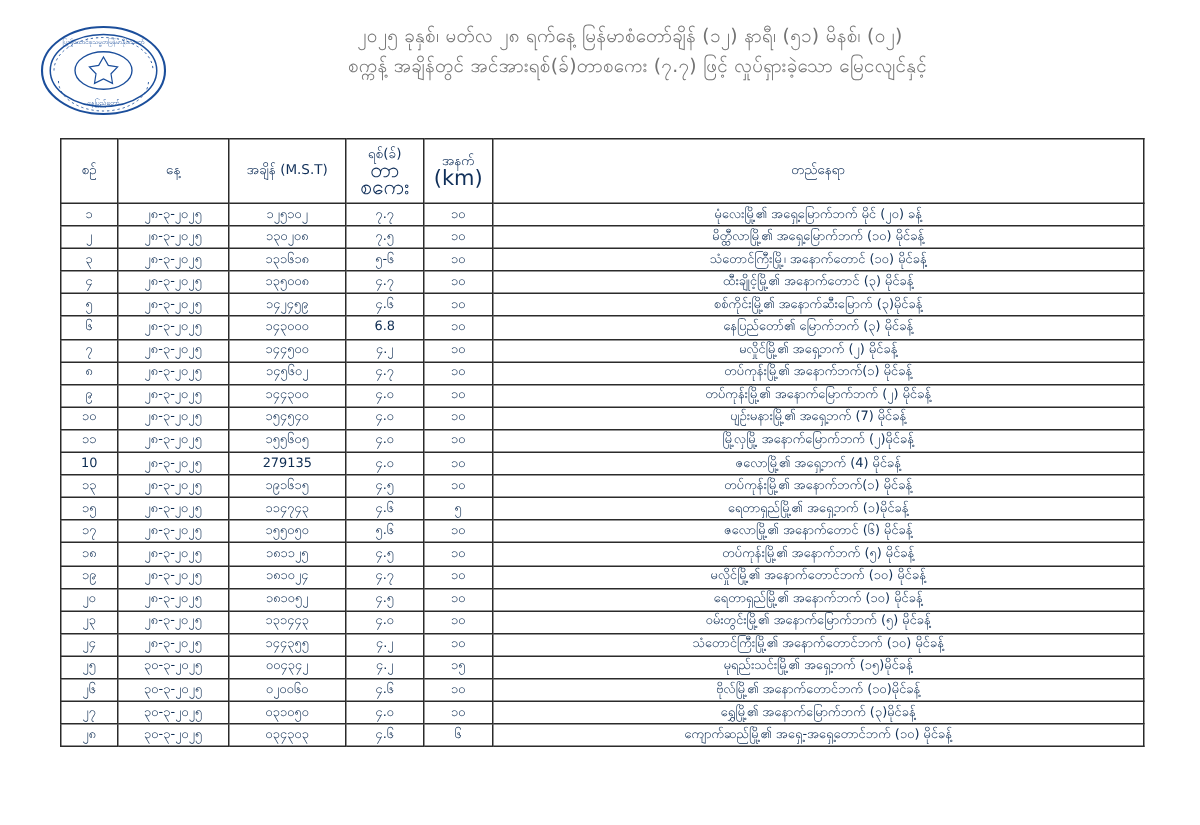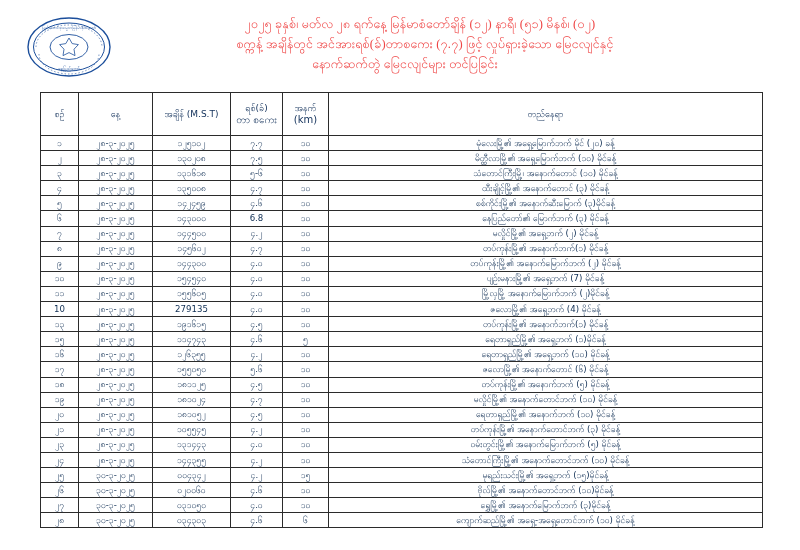--- a/index.html
+++ b/index.html
@@ -27,23 +27,22 @@
   .seal svg { display: block; }
 
   
   .header {
     padding-top: 14px;
     text-align: center;
   }
   .header-line {
     font-size: 12.5px;
     line-height: 20px;
-    color: #ef4444;
+    color: #737373;
     letter-spacing: 0.2px;
-    font-family: Liberation Serif, serif;
   }
   .header-line.l1 { padding-left: 40px; }
   .header-line.l2 { padding-left: 50px; }
   .header-line.l3 { padding-left: 10px; }
 
   
   .table-wrap {
     position: absolute;
     left: 40px;
     top: 92px;
@@ -82,42 +81,41 @@
     overflow: hidden;
   }
   
   col.w-no   { width: 38px; }
   col.w-date { width: 74px; }
   col.w-time { width: 78px; }
   col.w-mag  { width: 52px; }
   col.w-dep  { width: 46px; }
   col.w-loc  { width: 434px; }
 
-  .hdr-sub { font-size: 10px; display: block; }
+  .hdr-sub { font-size: 14px; display: block; }
 </style>
 </head>
 <body>
 
 <div class="seal">
   <svg width="86" height="62" viewBox="0 0 86 62" xmlns="http://www.w3.org/2000/svg" aria-hidden="true">
     <ellipse cx="43" cy="31" rx="41" ry="29" fill="none" stroke="#1b4e9b" stroke-width="1.4"></ellipse>
     <ellipse cx="43" cy="31" rx="35.5" ry="24" fill="none" stroke="#1b4e9b" stroke-width="1"></ellipse>
     <ellipse cx="43" cy="31" rx="19" ry="12.5" fill="none" stroke="#1b4e9b" stroke-width="0.9"></ellipse>
     <path d="M43 22 l3.2 5.6 6.2 1 -4.4 4.6 1 6.4 -6-3 -6 3 1-6.4 -4.4-4.6 6.2-1z" fill="none" stroke="#1b4e9b" stroke-width="0.8"></path>
     <path d="M10 31 a33 22 0 0 1 66 0" fill="none" stroke="#1b4e9b" stroke-width="0.6" stroke-dasharray="1.5 2"></path>
     <path d="M13 38 a30 20 0 0 0 60 0" fill="none" stroke="#1b4e9b" stroke-width="0.6" stroke-dasharray="1.5 2"></path>
     <text x="43" y="13" font-size="4.2" fill="#1b4e9b" text-anchor="middle" font-family="'DejaVu Sans', sans-serif">ပြည်ထောင်စုသမ္မတမြန်မာနိုင်ငံတော်</text>
     <text x="43" y="54" font-size="4.6" fill="#1b4e9b" text-anchor="middle" font-family="'DejaVu Sans', sans-serif">နေပြည်တော်</text>
   </svg>
 </div>
 
 <div class="header">
   <div class="header-line l1">၂၀၂၅ ခုနှစ်၊ မတ်လ ၂၈ ရက်နေ့ မြန်မာစံတော်ချိန် (၁၂) နာရီ၊ (၅၁) မိနစ်၊ (၀၂)</div>
   <div class="header-line l2">စက္ကန့် အချိန်တွင် အင်အားရစ်(ခ်)တာစကေး (၇.၇) ဖြင့် လှုပ်ရှားခဲ့သော မြေငလျင်နှင့်</div>
-  <div class="header-line l3">နောက်ဆက်တွဲ မြေငလျင်များ တင်ပြခြင်း</div>
 </div>
 
 <div class="table-wrap">
   <table class="quake">
     <colgroup>
       <col class="w-no">
         <col class="w-date">
         <col class="w-time">
       <col class="w-mag">
         <col class="w-dep">
@@ -254,28 +252,20 @@
         </tr>
         <tr>
           <td class="c-no">၁၅</td>
           <td class="c-date">၂၈-၃-၂၀၂၅</td>
           <td class="c-time">၁၁၄၇၄၃</td>
           <td class="c-mag">၄.၆</td>
           <td class="c-dep">၅</td>
           <td class="c-loc">ရေတာရှည်မြို့၏ အရှေ့ဘက် (၁)မိုင်ခန့်</td>
         </tr>
         <tr>
-          <td class="c-no">၁၆</td>
-          <td class="c-date">၂၈-၃-၂၀၂၅</td>
-          <td class="c-time">၁၂၆၃၅၅</td>
-          <td class="c-mag">၄.၂</td>
-          <td class="c-dep">၁၀</td>
-          <td class="c-loc">ရေတာရှည်မြို့၏ အရှေ့ဘက် (၁၀) မိုင်ခန့်</td>
-        </tr>
-        <tr>
           <td class="c-no">၁၇</td>
           <td class="c-date">၂၈-၃-၂၀၂၅</td>
           <td class="c-time">၁၅၅၀၅၀</td>
           <td class="c-mag">၅.၆</td>
           <td class="c-dep">၁၀</td>
           <td class="c-loc">ဇလောမြို့၏ အနောက်တောင် (၆) မိုင်ခန့်</td>
         </tr>
         <tr>
           <td class="c-no">၁၈</td>
           <td class="c-date">၂၈-၃-၂၀၂၅</td>
@@ -292,28 +282,20 @@
           <td class="c-dep">၁၀</td>
           <td class="c-loc">မလှိုင်မြို့၏ အနောက်တောင်ဘက် (၁၀) မိုင်ခန့်</td>
         </tr>
         <tr>
           <td class="c-no">၂၀</td>
           <td class="c-date">၂၈-၃-၂၀၂၅</td>
           <td class="c-time">၁၈၁၀၅၂</td>
           <td class="c-mag">၄.၅</td>
           <td class="c-dep">၁၀</td>
           <td class="c-loc">ရေတာရှည်မြို့၏ အနောက်ဘက် (၁၀) မိုင်ခန့်</td>
-        </tr>
-        <tr>
-          <td class="c-no">၂၁</td>
-          <td class="c-date">၂၈-၃-၂၀၂၅</td>
-          <td class="c-time">၁၀၅၅၄၅</td>
-          <td class="c-mag">၄.၂</td>
-          <td class="c-dep">၁၀</td>
-          <td class="c-loc">တပ်ကုန်းမြို့၏ အနောက်တောင်ဘက် (၃) မိုင်ခန့်</td>
         </tr>
         <tr>
           <td class="c-no">၂၃</td>
           <td class="c-date">၂၈-၃-၂၀၂၅</td>
           <td class="c-time">၁၃၁၄၄၃</td>
           <td class="c-mag">၄.၀</td>
           <td class="c-dep">၁၀</td>
           <td class="c-loc">ဝမ်းတွင်းမြို့၏ အနောက်မြောက်ဘက် (၅) မိုင်ခန့်</td>
         </tr>
         <tr>

